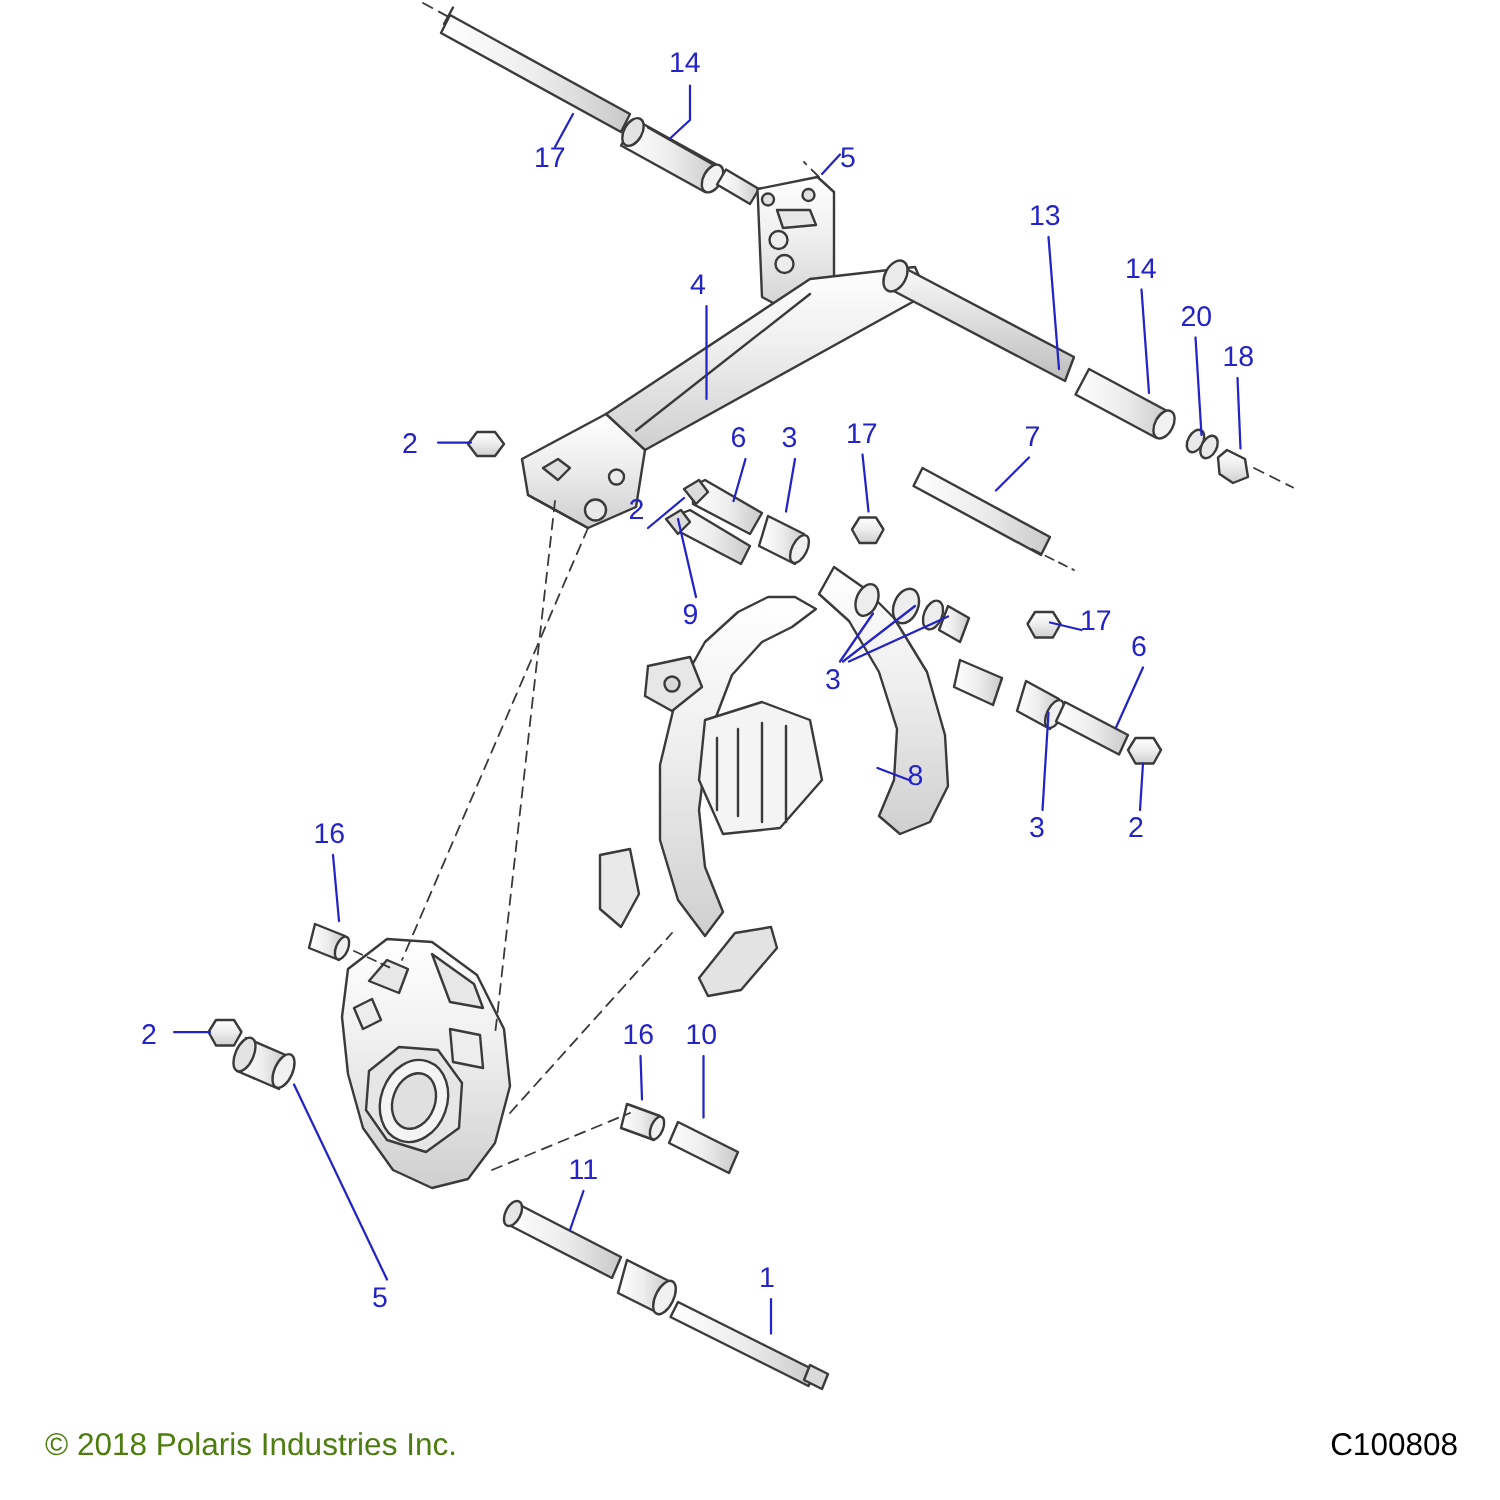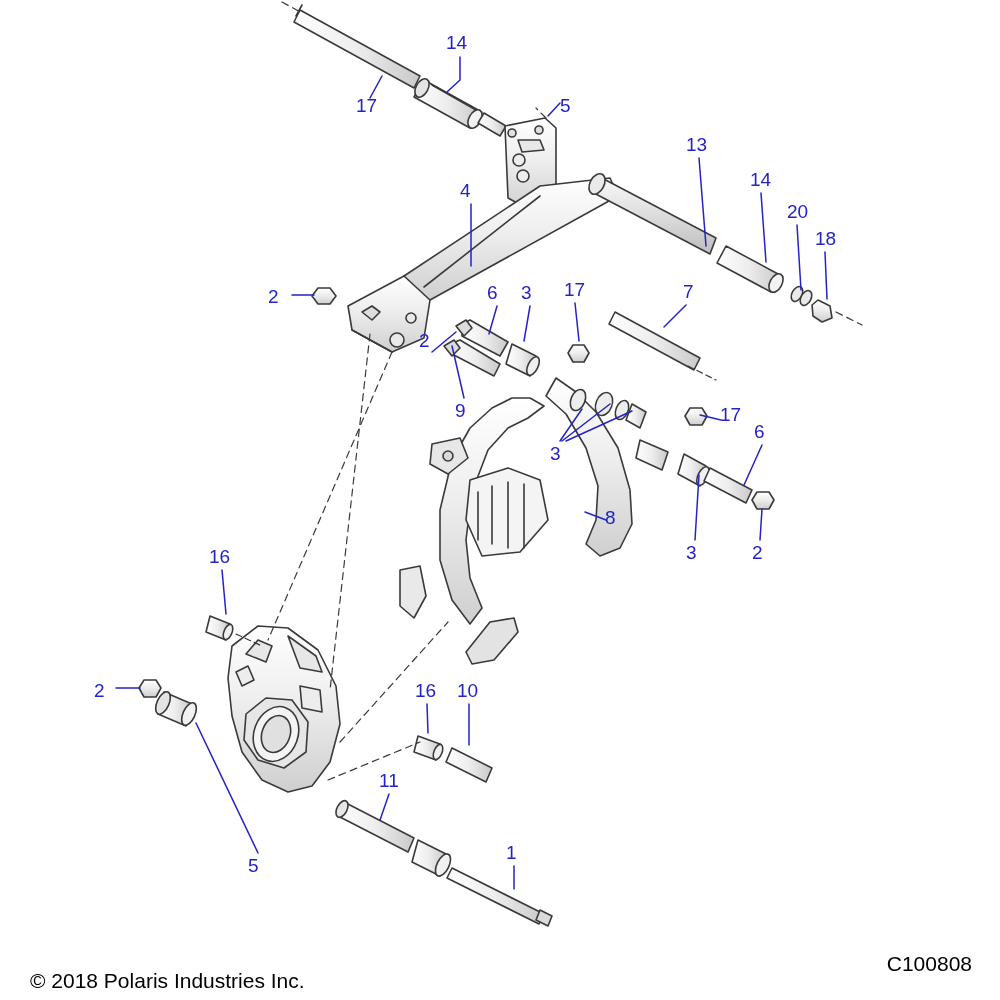--- a/index.html
+++ b/index.html
@@ -39,23 +39,22 @@
     left: 0;
     bottom: 0;
     width: 1000px;
     height: 60px;
   }
   .copyright {
     position: absolute;
     left: 30px;
     top: 12px;
     font-size: 21px;
-    color: #000000;
+    color: #4d7c0f;
     font-family: "Liberation Sans", sans-serif;
-    margin-top: 17px;
   }
   .docid {
     position: absolute;
     right: 28px;
     top: 12px;
     font-size: 21px;
     color: #000000;
     font-family: "Liberation Sans", sans-serif;
     margin-left: 16px;
   }

